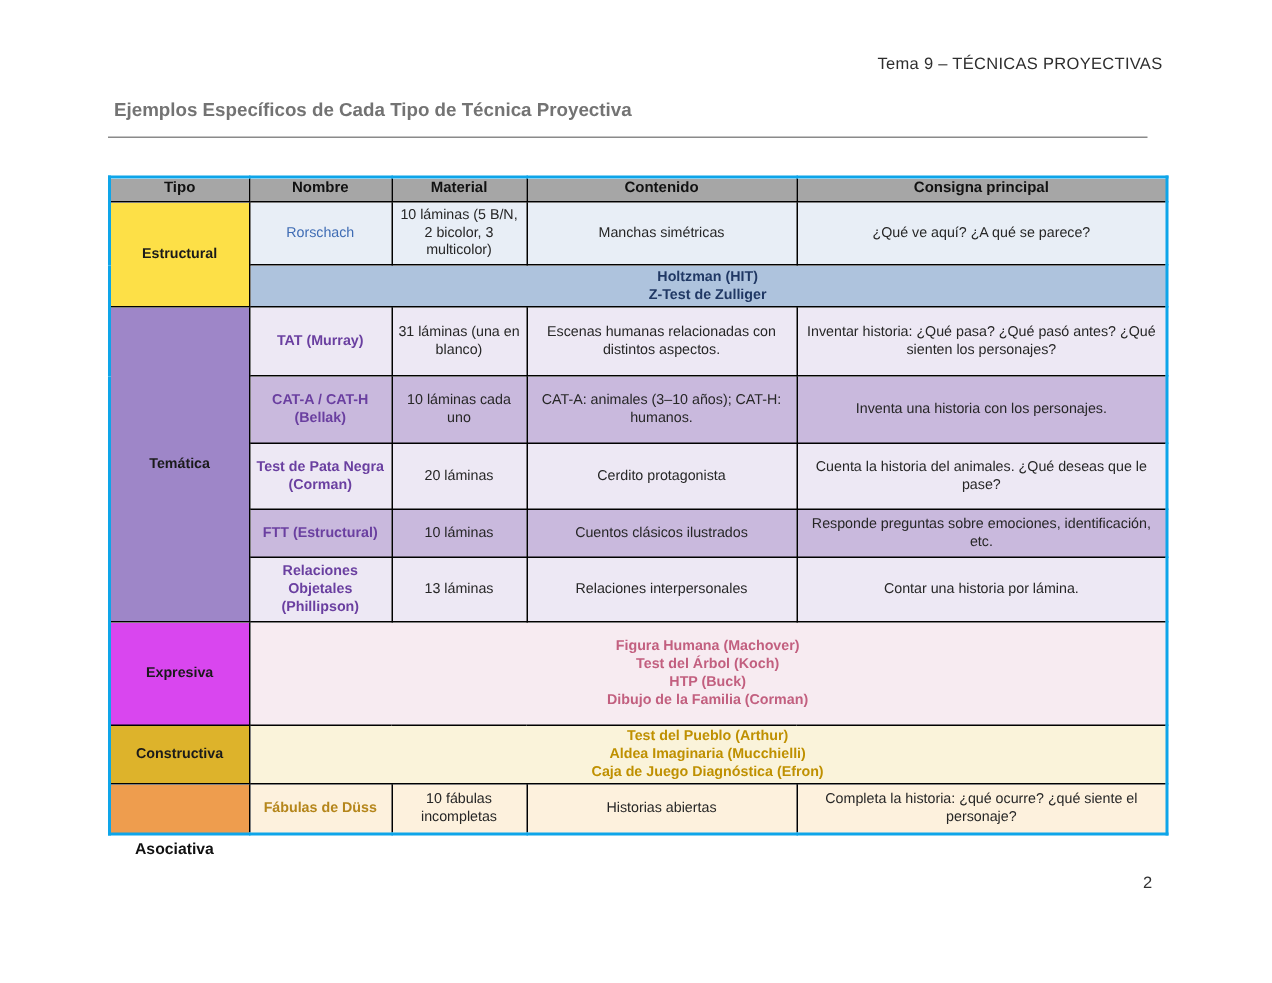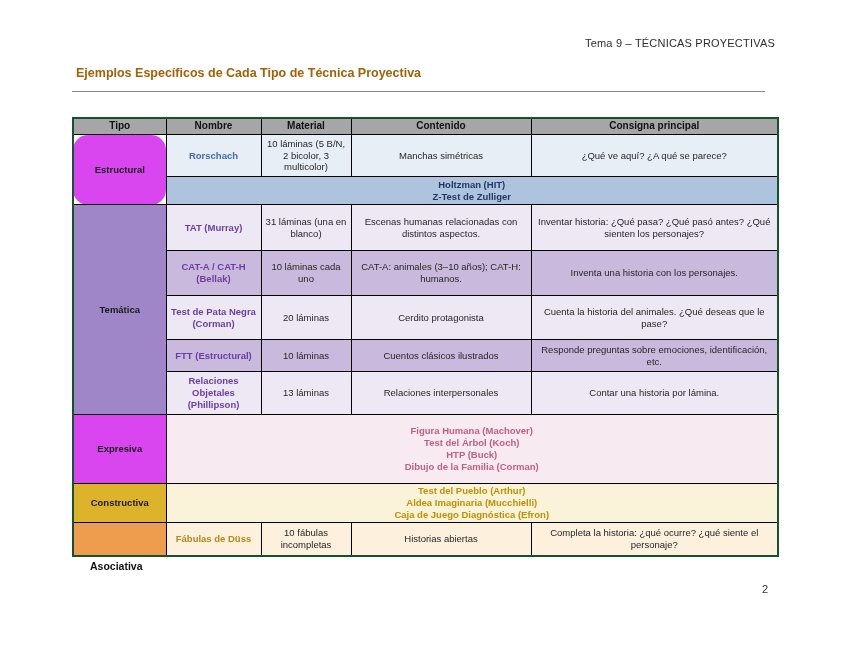--- a/index.html
+++ b/index.html
@@ -9,31 +9,31 @@
     font-family:"Liberation Sans", sans-serif;
     position:relative;
     color:#262626;
   }
   .running-header {
     position:absolute; top:37px; right:73px;
     font-size:11px; color:#2e2e2e; letter-spacing:.2px;
   }
   .page-title {
     position:absolute; top:66px; left:76px;
-    font-size:12.5px; font-weight:bold; color:#a16207;
+    font-size:12.5px; font-weight:bold; color:#737373;
   }
   .title-rule {
     position:absolute; top:91px; left:72px; width:693px;
     border-top:1.2px solid #8a8a8a; height:0;
   }
   .table-wrap { position:absolute; top:117px; left:72px; }
   table.main {
     border-collapse:collapse; table-layout:fixed;
     width:705px; font-size:9.5px; color:#262626;
-    border:2px solid #14532d;
+    border:2px solid #0ea5e9;
   }
   table.main th, table.main td {
     border:1px solid #000;
     text-align:center; vertical-align:middle;
     padding:1px 4px; overflow:hidden;
     line-height:1.25;
   }
   th.col-head {
     background:#a6a6a6; font-weight:bold; font-size:10px; color:#111;
     height:13px; padding:0 2px;
@@ -44,35 +44,35 @@
   tr.r-tat td { height:43px; }
   tr.r-cat td { height:42px; }
   tr.r-pata td { height:41px; }
   tr.r-ftt td { height:29px; }
   tr.r-rel td { height:40px; }
   tr.r-expresiva td { height:66px; }
   tr.r-constructiva td { height:36px; }
   tr.r-asociativa td { height:30px; }
   
   .tipo-cell { font-weight:bold; color:#1a1a1a; }
-  .tipo-estructural { background:#d946ef;border-radius:15px; }
+  .tipo-estructural { background:#fde047; }
   .tipo-tematica { background:#9e86c8;margin-top:31px; }
   .tipo-expresiva { background:#d946ef; }
   .tipo-constructiva { background:#ddb32b; }
   .tipo-asociativa { background:#ee9d4e; }
   
   .bg-blue-light { background:#e8eef6; }
   .bg-holtzman { background:#aec3dd; color:#203864; font-weight:bold; }
   .bg-lav-light { background:#ede8f4; }
   .bg-lav-mid { background:#c9b9dd; }
   .bg-pink-light { background:#f7ebf1; }
   .bg-cream { background:#faf3da; }
   .bg-cream-orange { background:#fdf1dd; }
   
-  .name-blue { color:#3f6cb4; font-weight:bold; }
+  .name-blue { color:#3f6cb4; font-weight:normal; }
   .name-purple { color:#6a3fa0; font-weight:bold; }
   .name-gold { color:#b5861b; font-weight:bold; }
   .span-expresiva { color:#c25f7f; font-weight:bold; }
   .span-constructiva { color:#bf9000; font-weight:bold; }
   .asociativa-label {
     position:absolute; top:549px; left:90px;
     font-size:10.5px; font-weight:bold; color:#111;margin-top:11px;
   }
   .page-number {
     position:absolute; top:583px; left:762px;

